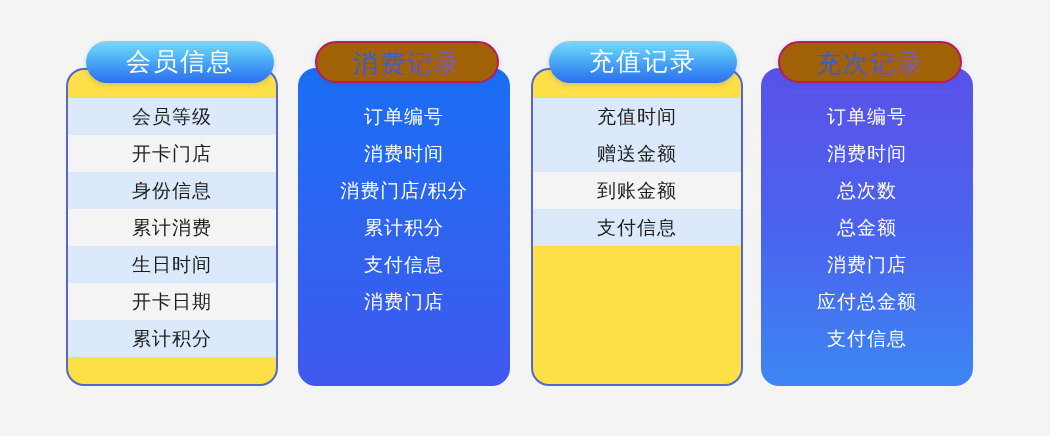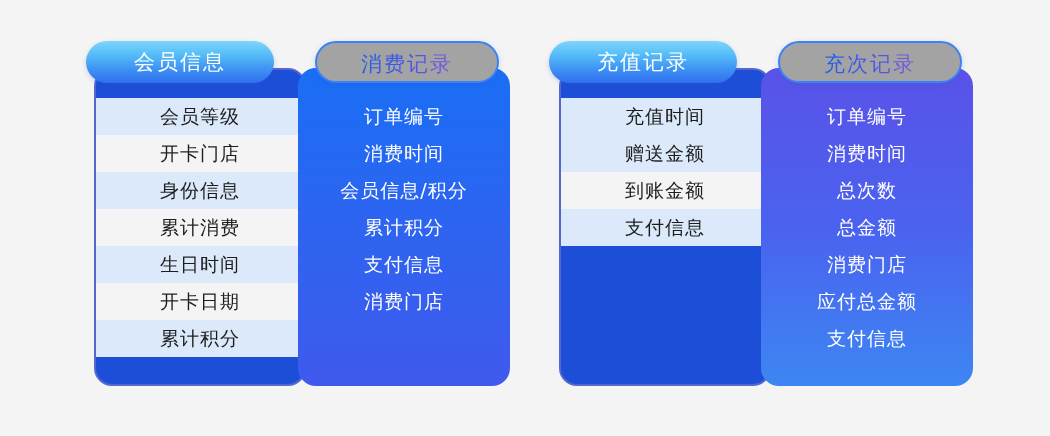--- a/index.html
+++ b/index.html
@@ -27,23 +27,22 @@
     top: 68px;
     width: 212px;
     height: 318px;
     box-sizing: border-box;
     border-radius: 18px;
   }
 
   
   .card.light {
     border: 2px solid #5566cf;
-    background: #1d4ed8;
+    background: #fde047;
     overflow: hidden;
-    margin-left: 28px;
   }
 
   
   .card.filled {
     border: none;
     overflow: hidden;
   }
   .card.fill-blue {
     background: linear-gradient(180deg, #1a6ef5 0%, #2f63f0 55%, #4059ee 100%);
   }
@@ -88,37 +87,37 @@
   }
 
   
   .pill {
     position: absolute;
     top: 41px;
     height: 42px;
     line-height: 42px;
     border-radius: 21px;
     text-align: center;
-    font-size: 21px;
+    font-size: 25px;
     letter-spacing: 2px;
     white-space: nowrap;
     z-index: 5;
   }
 
   .pill.solid {
     width: 188px;
     background: linear-gradient(180deg, #7fd4fb 0%, #59c1f8 28%, #3a8df3 72%, #2f6eef 100%);
     color: #ffffff;
     box-shadow: 0 2px 5px rgba(40, 90, 200, 0.22);
   }
 
   .pill.outline {
     width: 184px;
-    background: #a3a3a3;
-    border: 2px solid #3b82f6;
+    background: #a16207;
+    border: 2px solid #be185d;
     box-sizing: border-box;
     box-shadow: 0 2px 6px rgba(40, 90, 200, 0.20);
     text-align: center;
   }
   .pill.outline .pill-text {
     background: linear-gradient(90deg, #2060e8 0%, #4a55e4 55%, #8059dd 100%);
     -webkit-background-clip: text;
     background-clip: text;
     -webkit-text-fill-color: transparent;
     color: #4a55e4;
@@ -141,21 +140,21 @@
     </div>
   </div>
   <div class="pill solid" style="left:86px;">
     <span class="pill-text">会员信息</span>
   </div>
 
   <div class="card filled fill-blue" style="left:298px;">
     <div class="rows">
       <div class="row">订单编号</div>
       <div class="row">消费时间</div>
-      <div class="row">会员信息/积分</div>
+      <div class="row">消费门店/积分</div>
       <div class="row">累计积分</div>
       <div class="row">支付信息</div>
       <div class="row">消费门店</div>
     </div>
   </div>
   <div class="pill outline" style="left:315px;">
     <span class="pill-text">消费记录</span>
   </div>
 
   <div class="card light" style="left:531px;">

